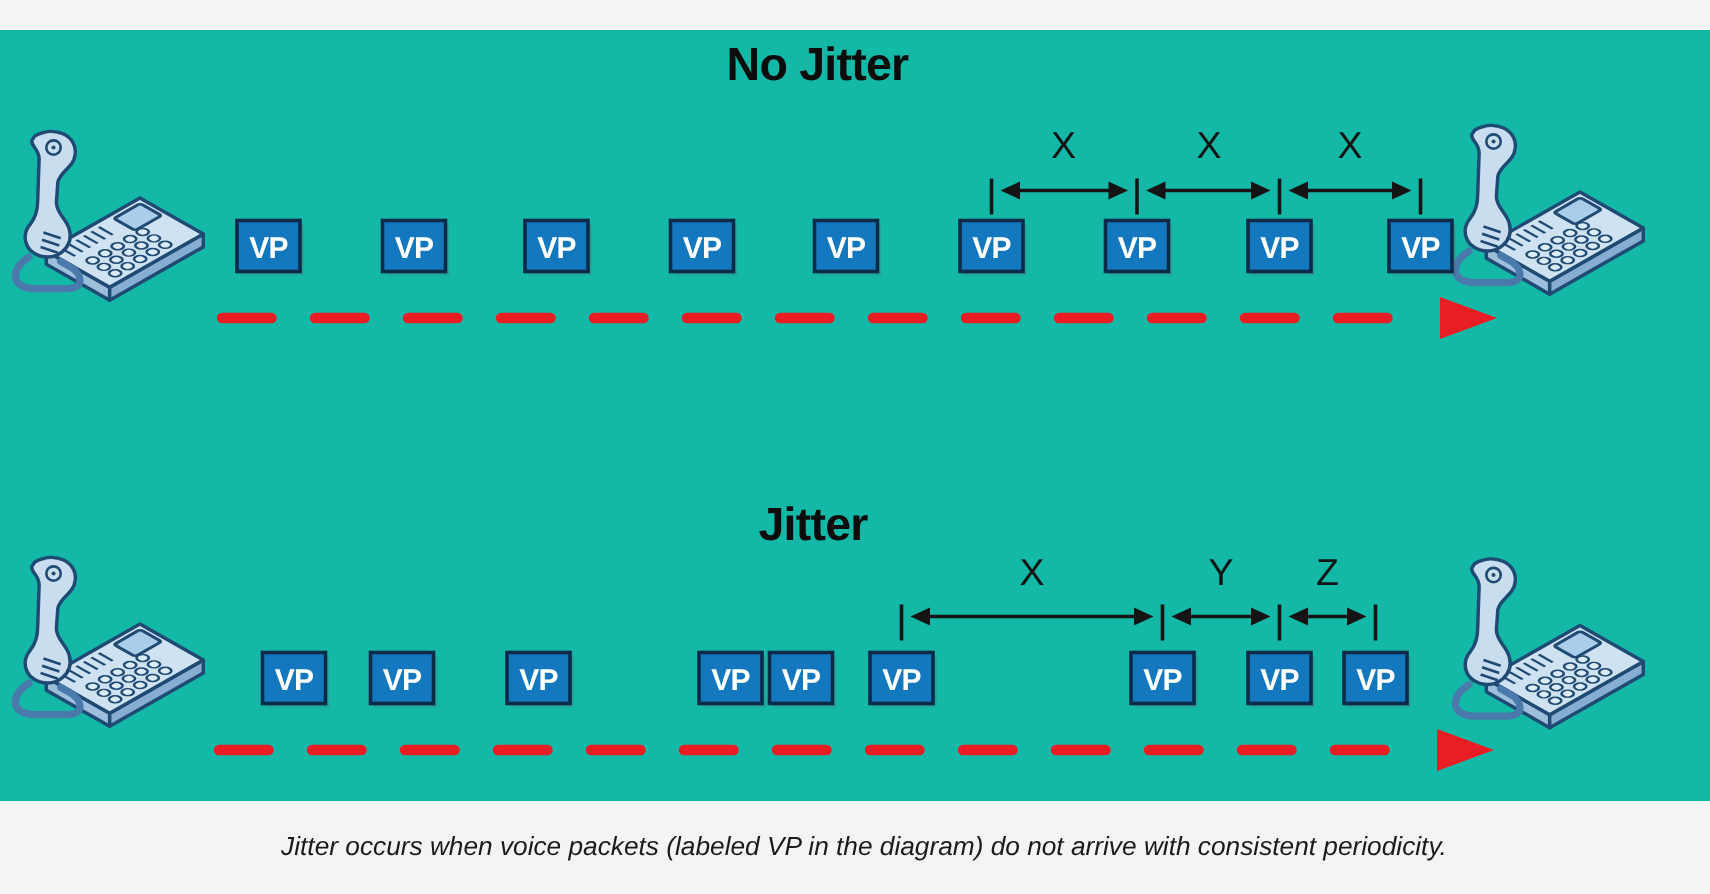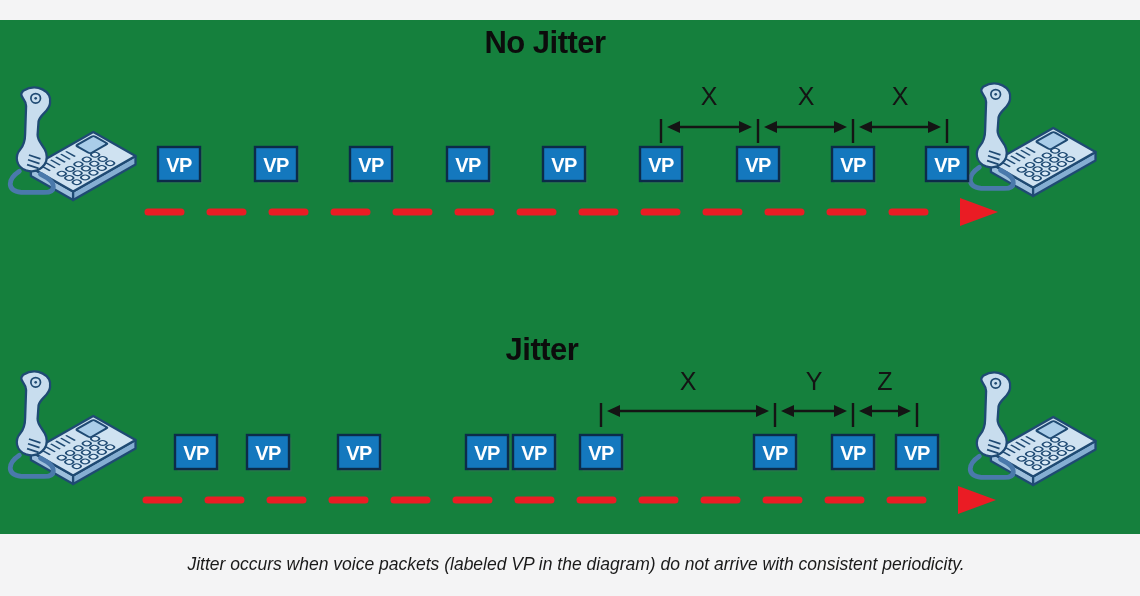--- a/index.html
+++ b/index.html
@@ -1,16 +1,16 @@
 <!DOCTYPE html>
 <html><head>
 <meta charset="utf-8">
 <style>
   html,body{margin:0;padding:0;background:#ffffff;}
-  .stage{position:relative;width:1140px;height:596px;background:#15803d;overflow:hidden;
+  .stage{position:relative;width:1140px;height:596px;background:#14b8a6;overflow:hidden;
          font-family:"Liberation Sans",sans-serif;}
   svg{display:block;}
   .band{fill:#f4f4f5;}
   .title{font:700 31px "Liberation Sans",sans-serif;fill:#0c0c0c;text-anchor:middle;letter-spacing:-0.5px;}
   .vp-box{fill:#1478BE;stroke:#0c2b49;stroke-width:2.4;}
   .vp-shadow{fill:rgba(90,100,110,0.28);}
   .vp-text{font:700 20px "Liberation Sans",sans-serif;fill:#ffffff;text-anchor:middle;letter-spacing:-0.5px;}
   .interval-label{font:400 25px "Liberation Sans",sans-serif;fill:#141414;text-anchor:middle;}
   .measure{stroke:#141414;stroke-width:2.4;}
   .measure-head{fill:#141414;}

